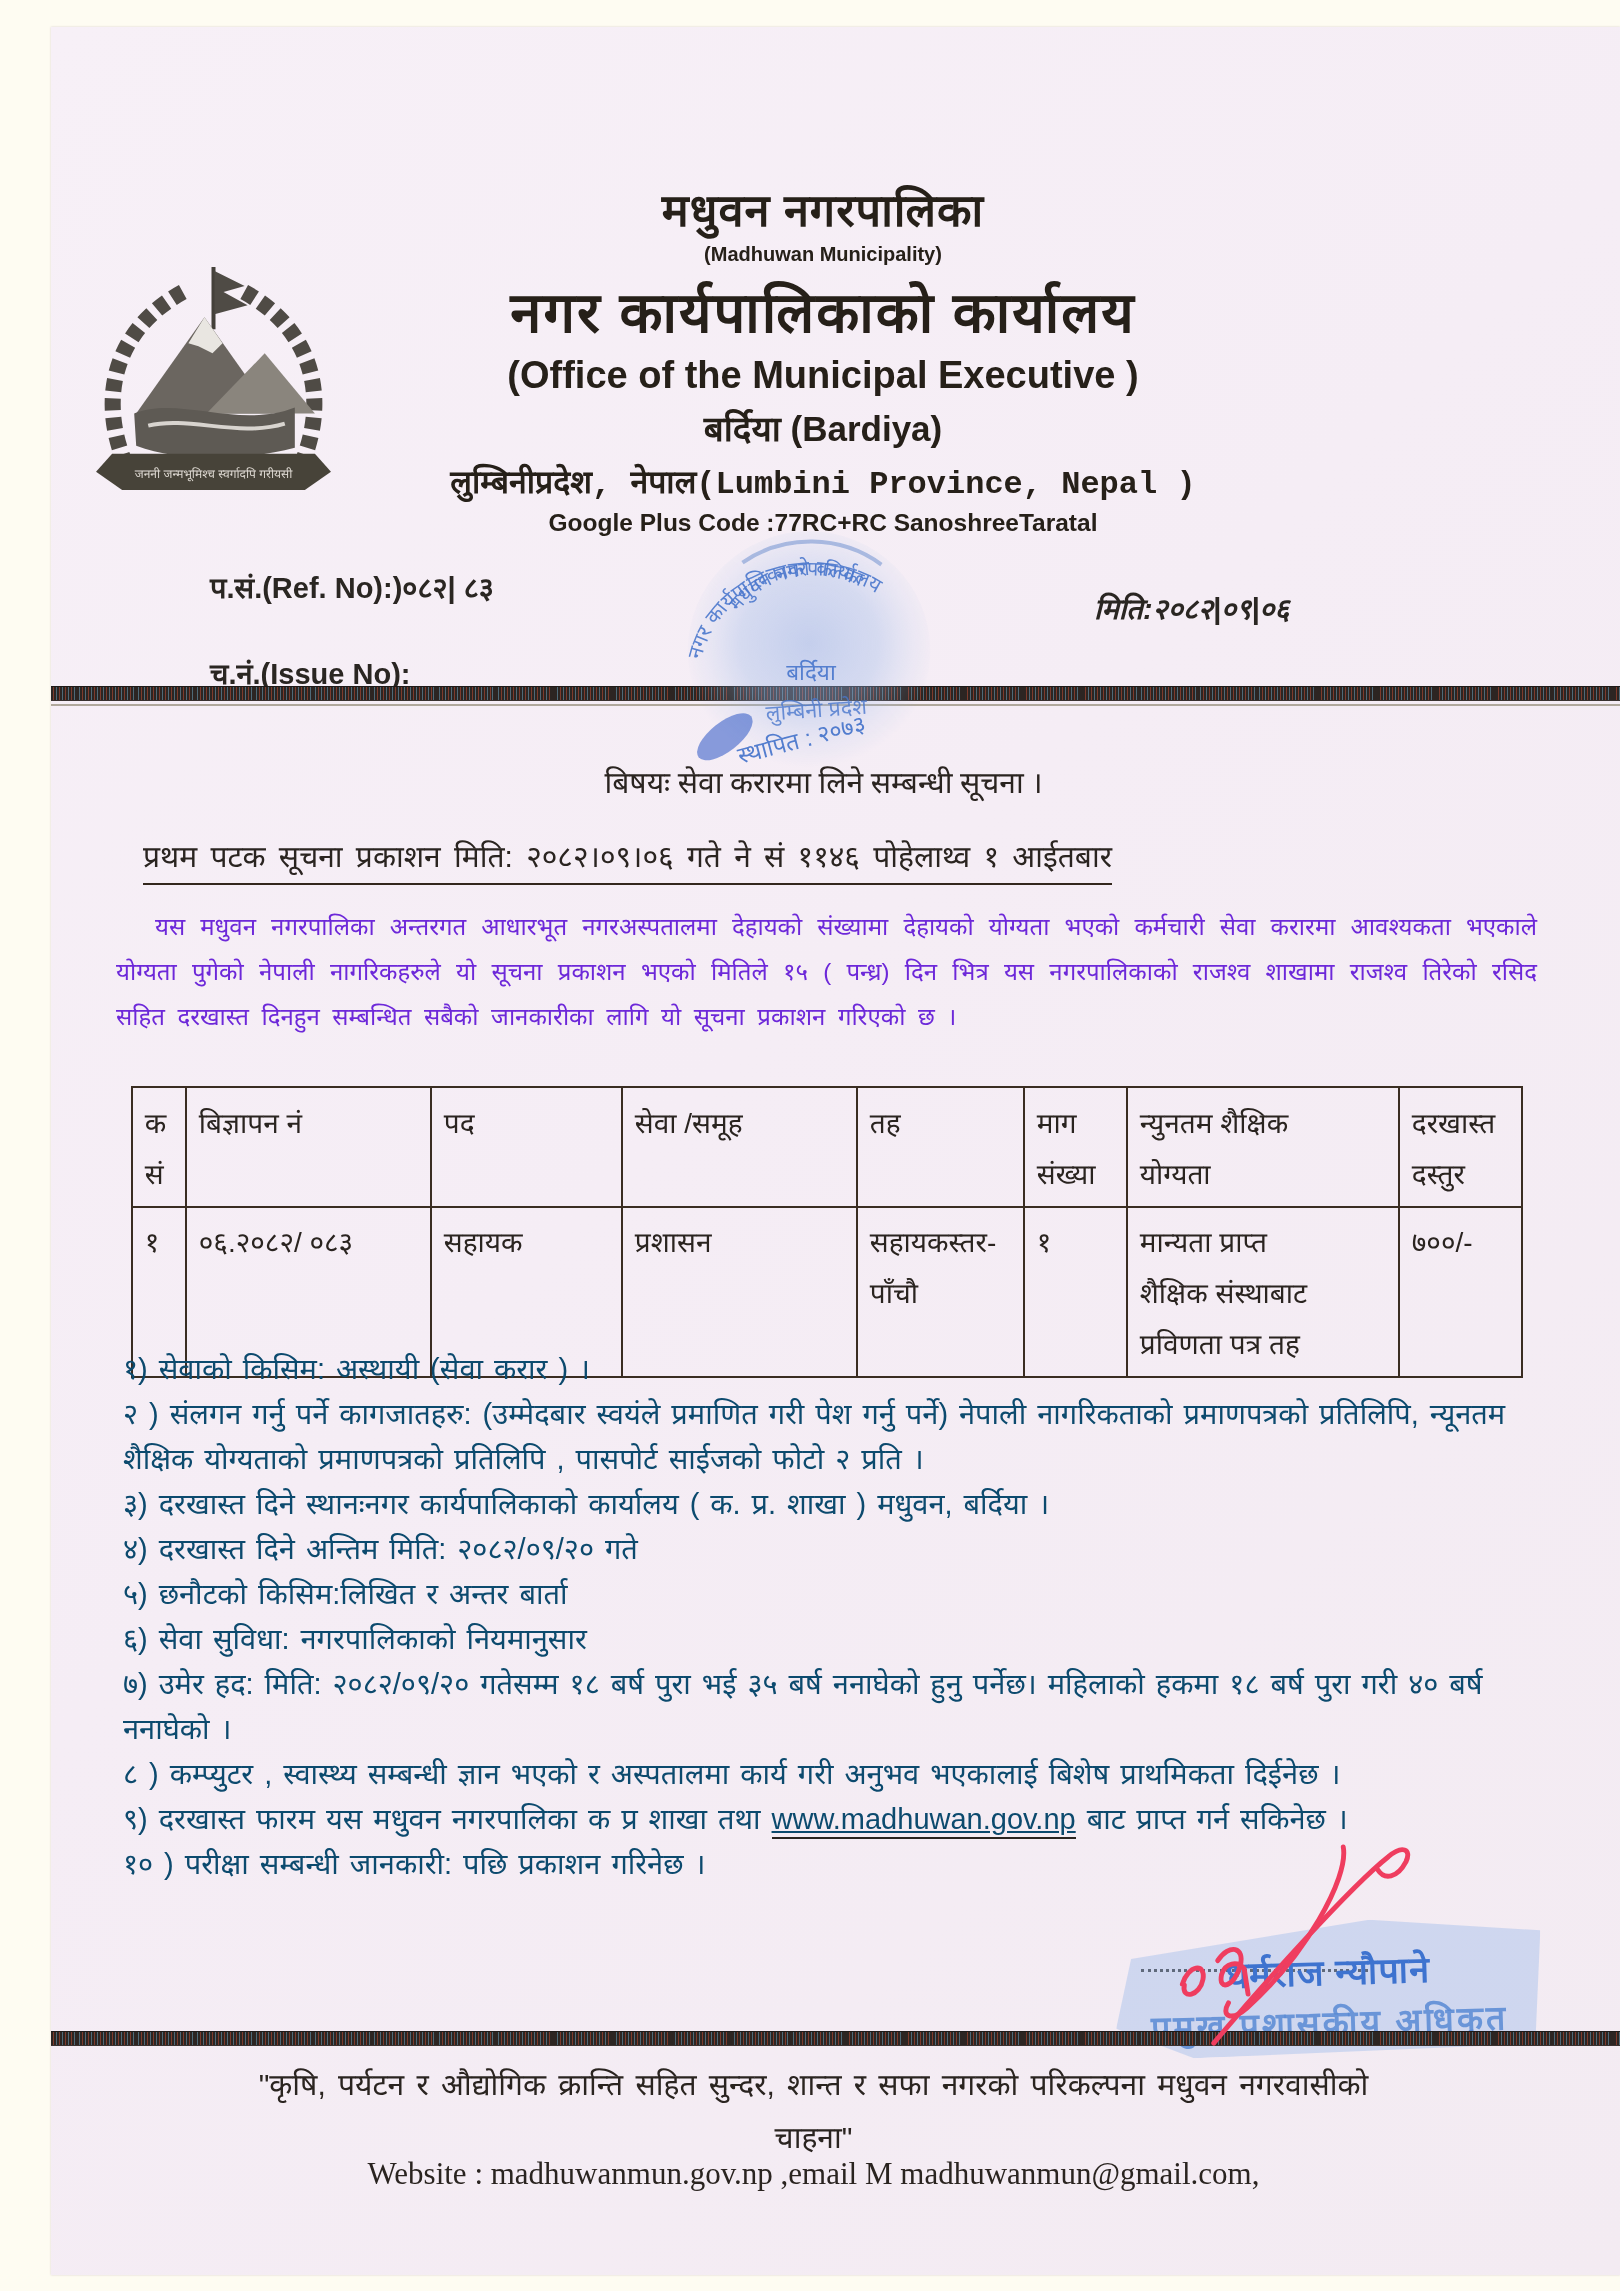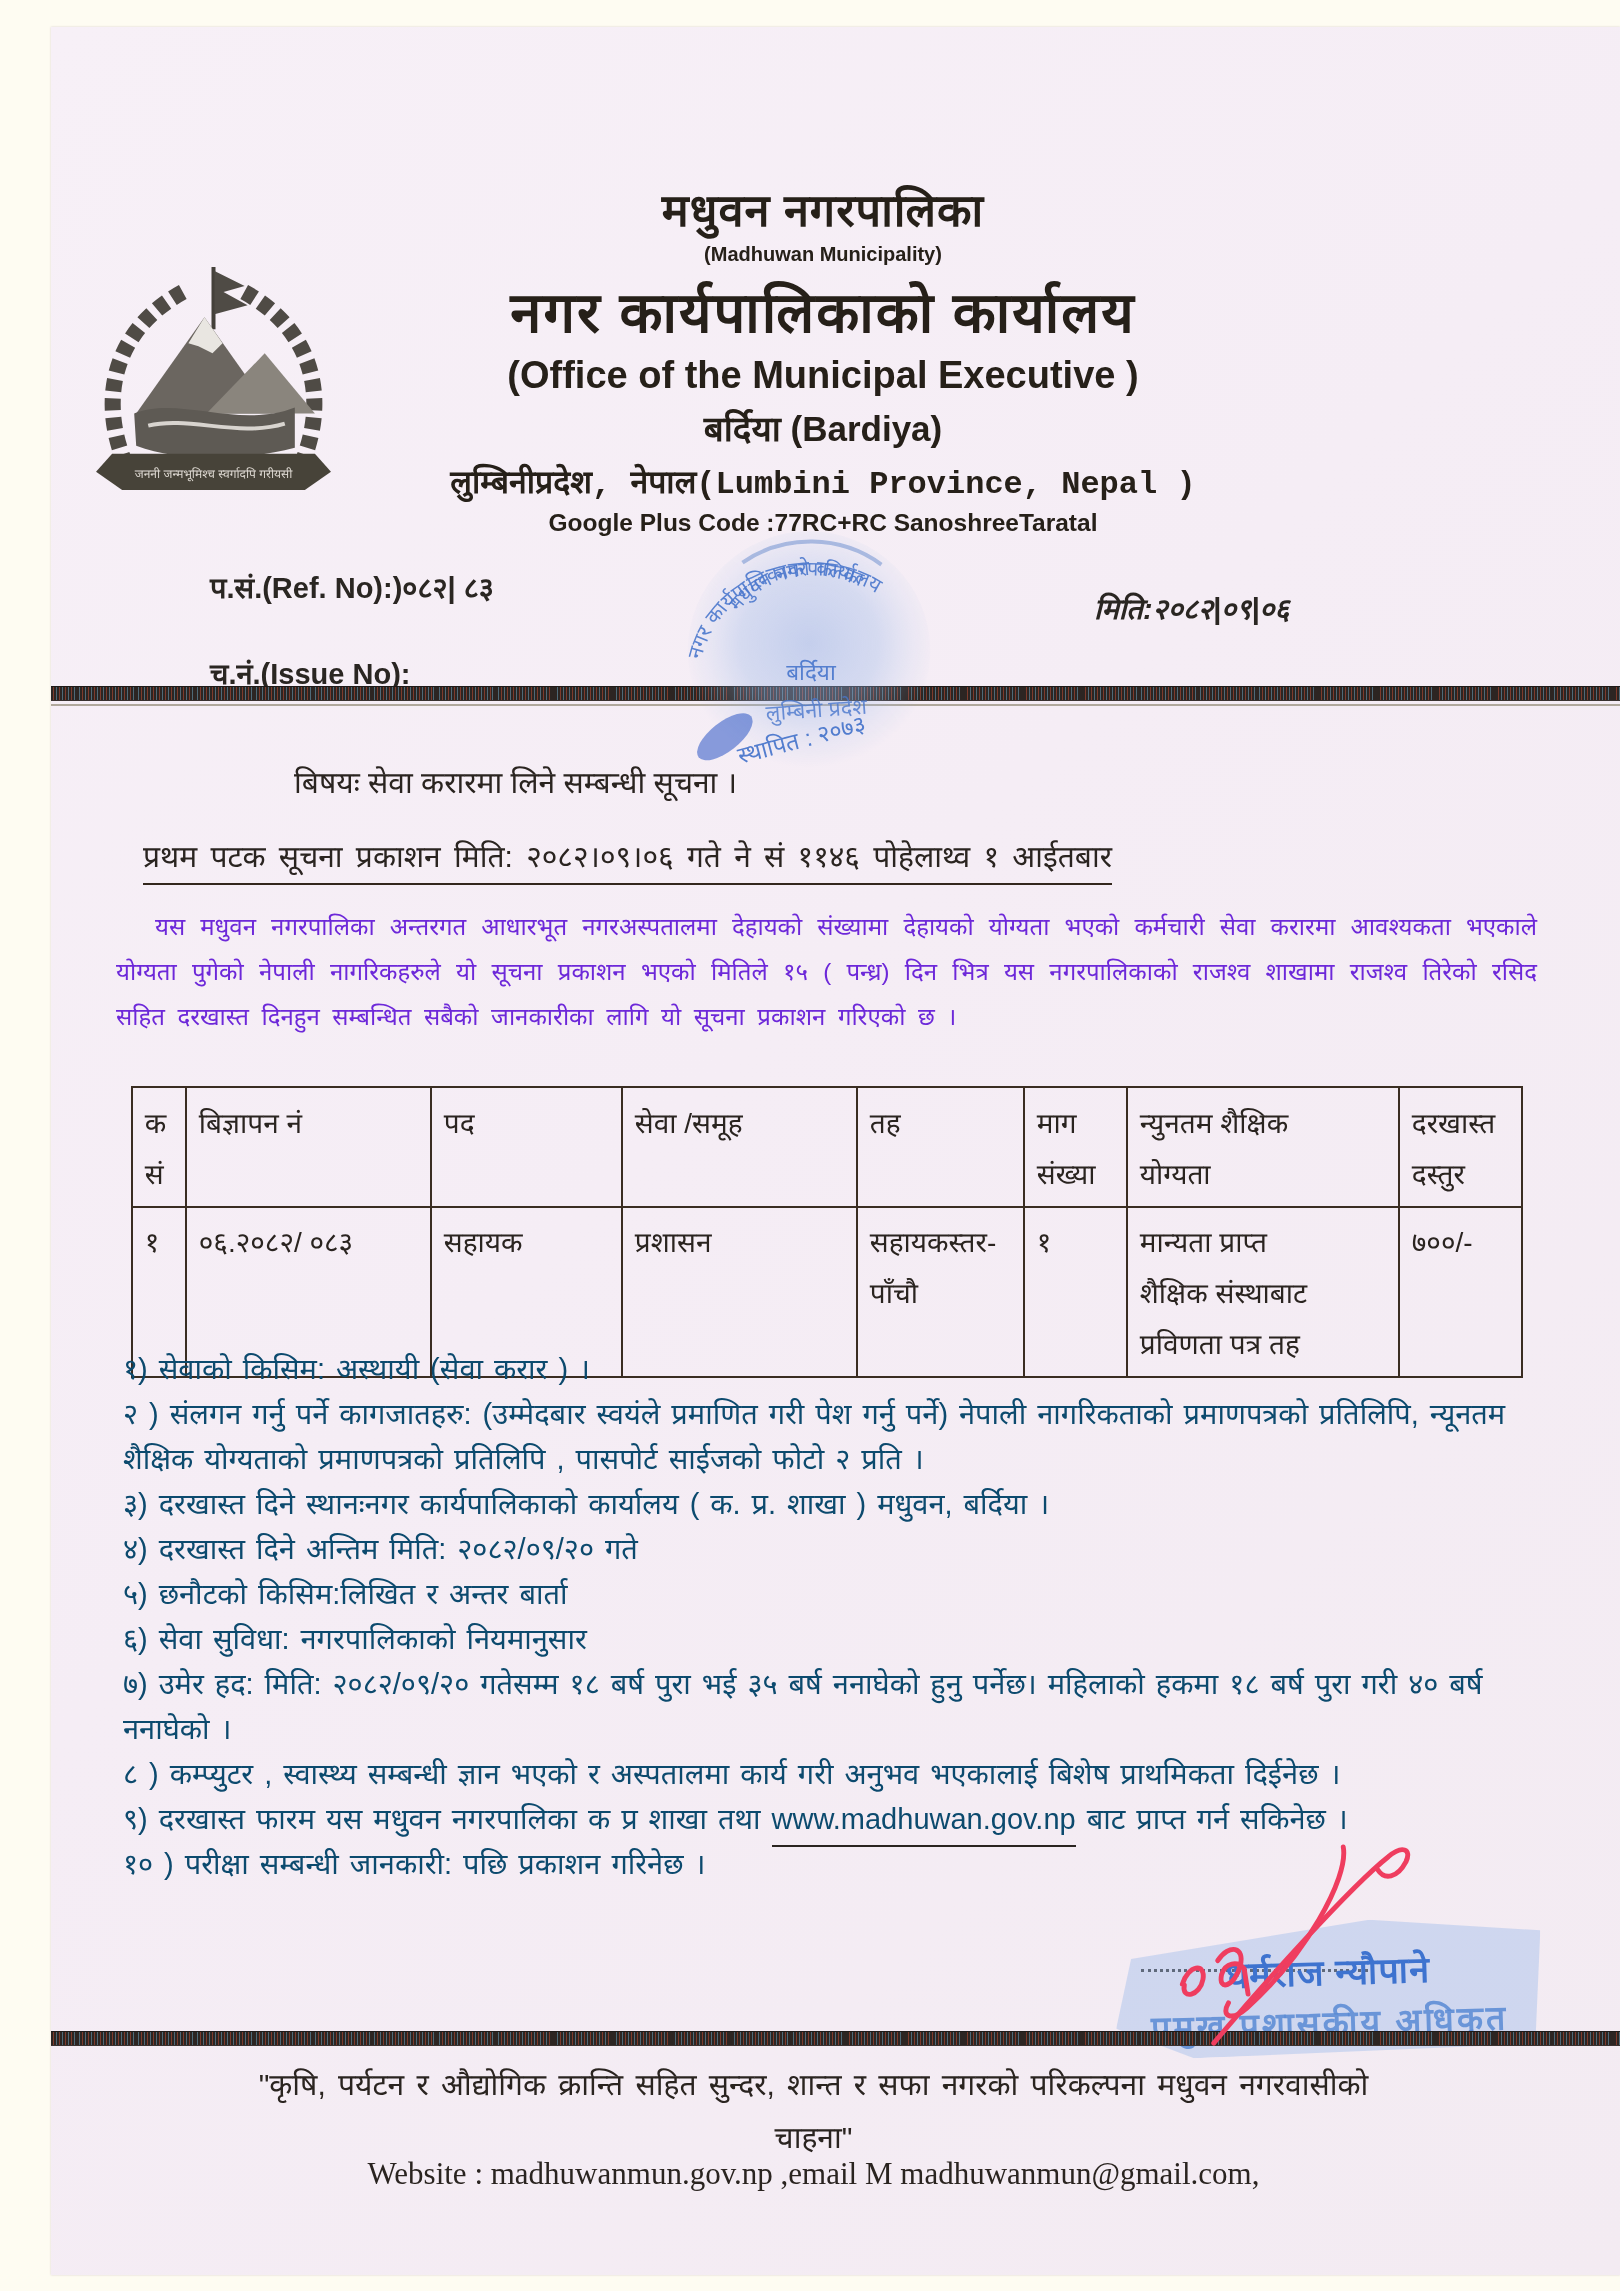--- a/index.html
+++ b/index.html
@@ -35,21 +35,21 @@
       repeating-linear-gradient(90deg,
         #2c2522 0px,#2c2522 2px,
         #7e3b2c 2px,#7e3b2c 2.9px,
         #2c2522 2.9px,#2c2522 4.9px,
         #4e6a78 4.9px,#4e6a78 5.9px);
     border-top:1px solid #1e1a18;
     border-bottom:1px solid #3a3230;
   }
   .band-thin{left:51px;width:1569px;height:2px;background:#b0a89c;}
   
-  .subject{left:294px;top:761px;width:1059px;text-align:left;font-size:30px;color:#2a2420;}
+  .subject{left:294px;top:761px;width:1059px;text-align:center;font-size:30px;color:#2a2420;font-family:Liberation Serif, serif;}
   .publine{
     left:143px;top:835px;font-size:30px;color:#2a2420;word-spacing:4.9px;
     border-bottom:2.9px solid #33271d;padding-bottom:6.9px;
   }
   .bodypara{
     left:116px;top:904px;width:1421px;
     font-size:24px;line-height:45px;color:#6d28d9;
     text-align:justify;text-indent:39px;word-spacing:5.9px;
   }
   
@@ -65,21 +65,21 @@
     white-space:pre-line;line-height:51px;
   }
   tr.hrow td{height:86px;}
   tr.drow td{height:135px;}
   
   .notes{
     left:123px;top:1347px;width:1423px;
     font-size:29px;line-height:45px;color:#0c4a6e;word-spacing:2.9px;
   }
   .notes p{margin:0;}
-  .weblink{border-bottom:2.9px solid #2a2420;padding-bottom:10px;}
+  .weblink{border-bottom:2.9px solid #2a2420;padding-bottom:2px;text-decoration:underline;}
   
   .dotline{left:1141px;top:1947px;width:227px;height:21.6px;border-bottom:3.9px dotted #3f3b38;}
   .offstamp{
     left:1115px;top:1921px;width:427px;height:133px;
     transform:rotate(-1.8deg);
     clip-path:polygon(4% 24%,60% 0,100% 12%,98% 97%,18% 100%,0 76%);
     background:rgba(146,181,233,0.38);
     text-align:center;z-index:5;
   }
   .offstamp .l1{margin-top:25.5px;font-size:36px;font-weight:bold;color:#3e73cf;letter-spacing:1px;}

